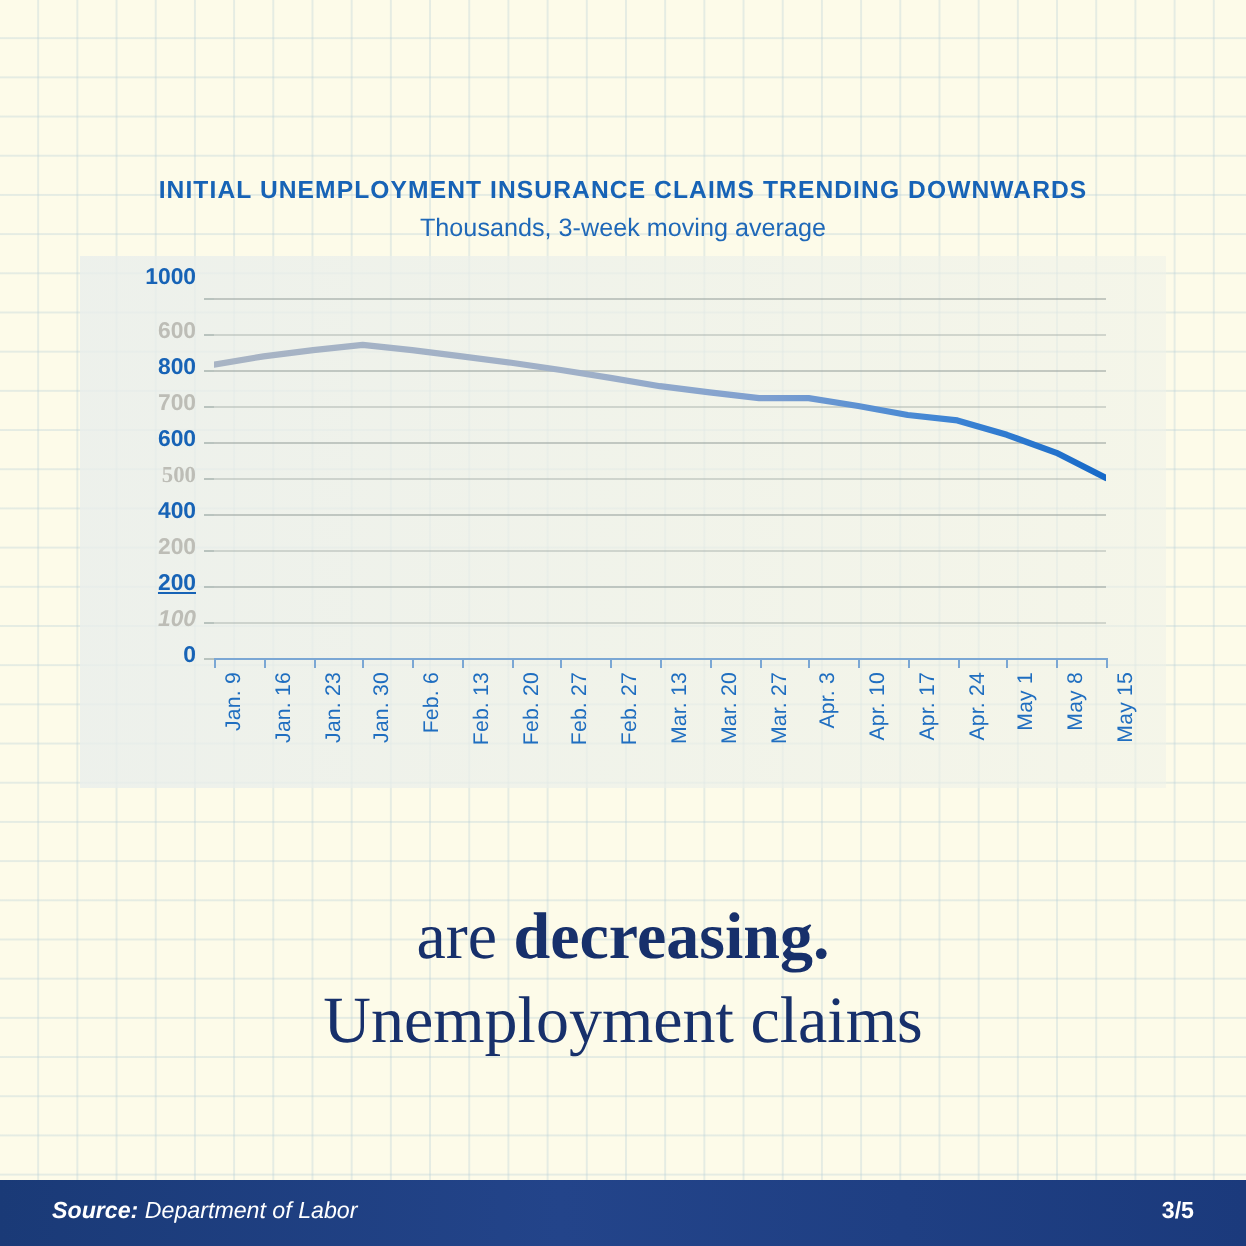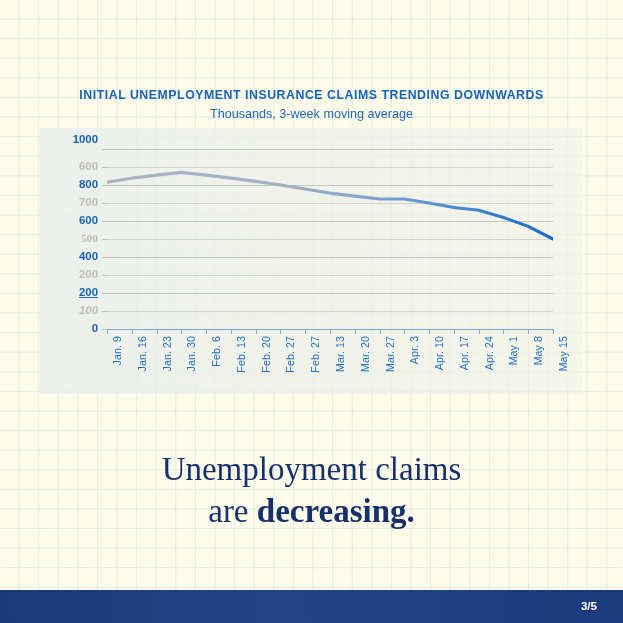--- a/index.html
+++ b/index.html
@@ -258,19 +258,20 @@
     <div class="xlabel" style="left: 482.667px;">Apr. 24</div>
     <div class="xtick" style="left: 503.444px;"></div>
     <div class="xlabel" style="left: 507.444px;">May 1</div>
     <div class="xtick" style="left: 528.222px;"></div>
     <div class="xlabel" style="left: 532.222px;">May 8</div>
     <div class="xtick" style="left: 553px;"></div>
     <div class="xlabel" style="left: 557px;">May 15</div>
   </div>
 
 <div id="headline">
+  <div><span>are </span><span class="strong">decreasing.</span></div>
   <div>Unemployment claims</div>
-  <div><span>are </span><span class="strong">decreasing.</span></div>
 </div>
 
 <div id="footer">
+  <div id="footer-source"><span class="lbl">Source:</span><span> Department of Labor</span></div>
   <div id="footer-page">3/5</div>
 </div>
 
 </body></html>

